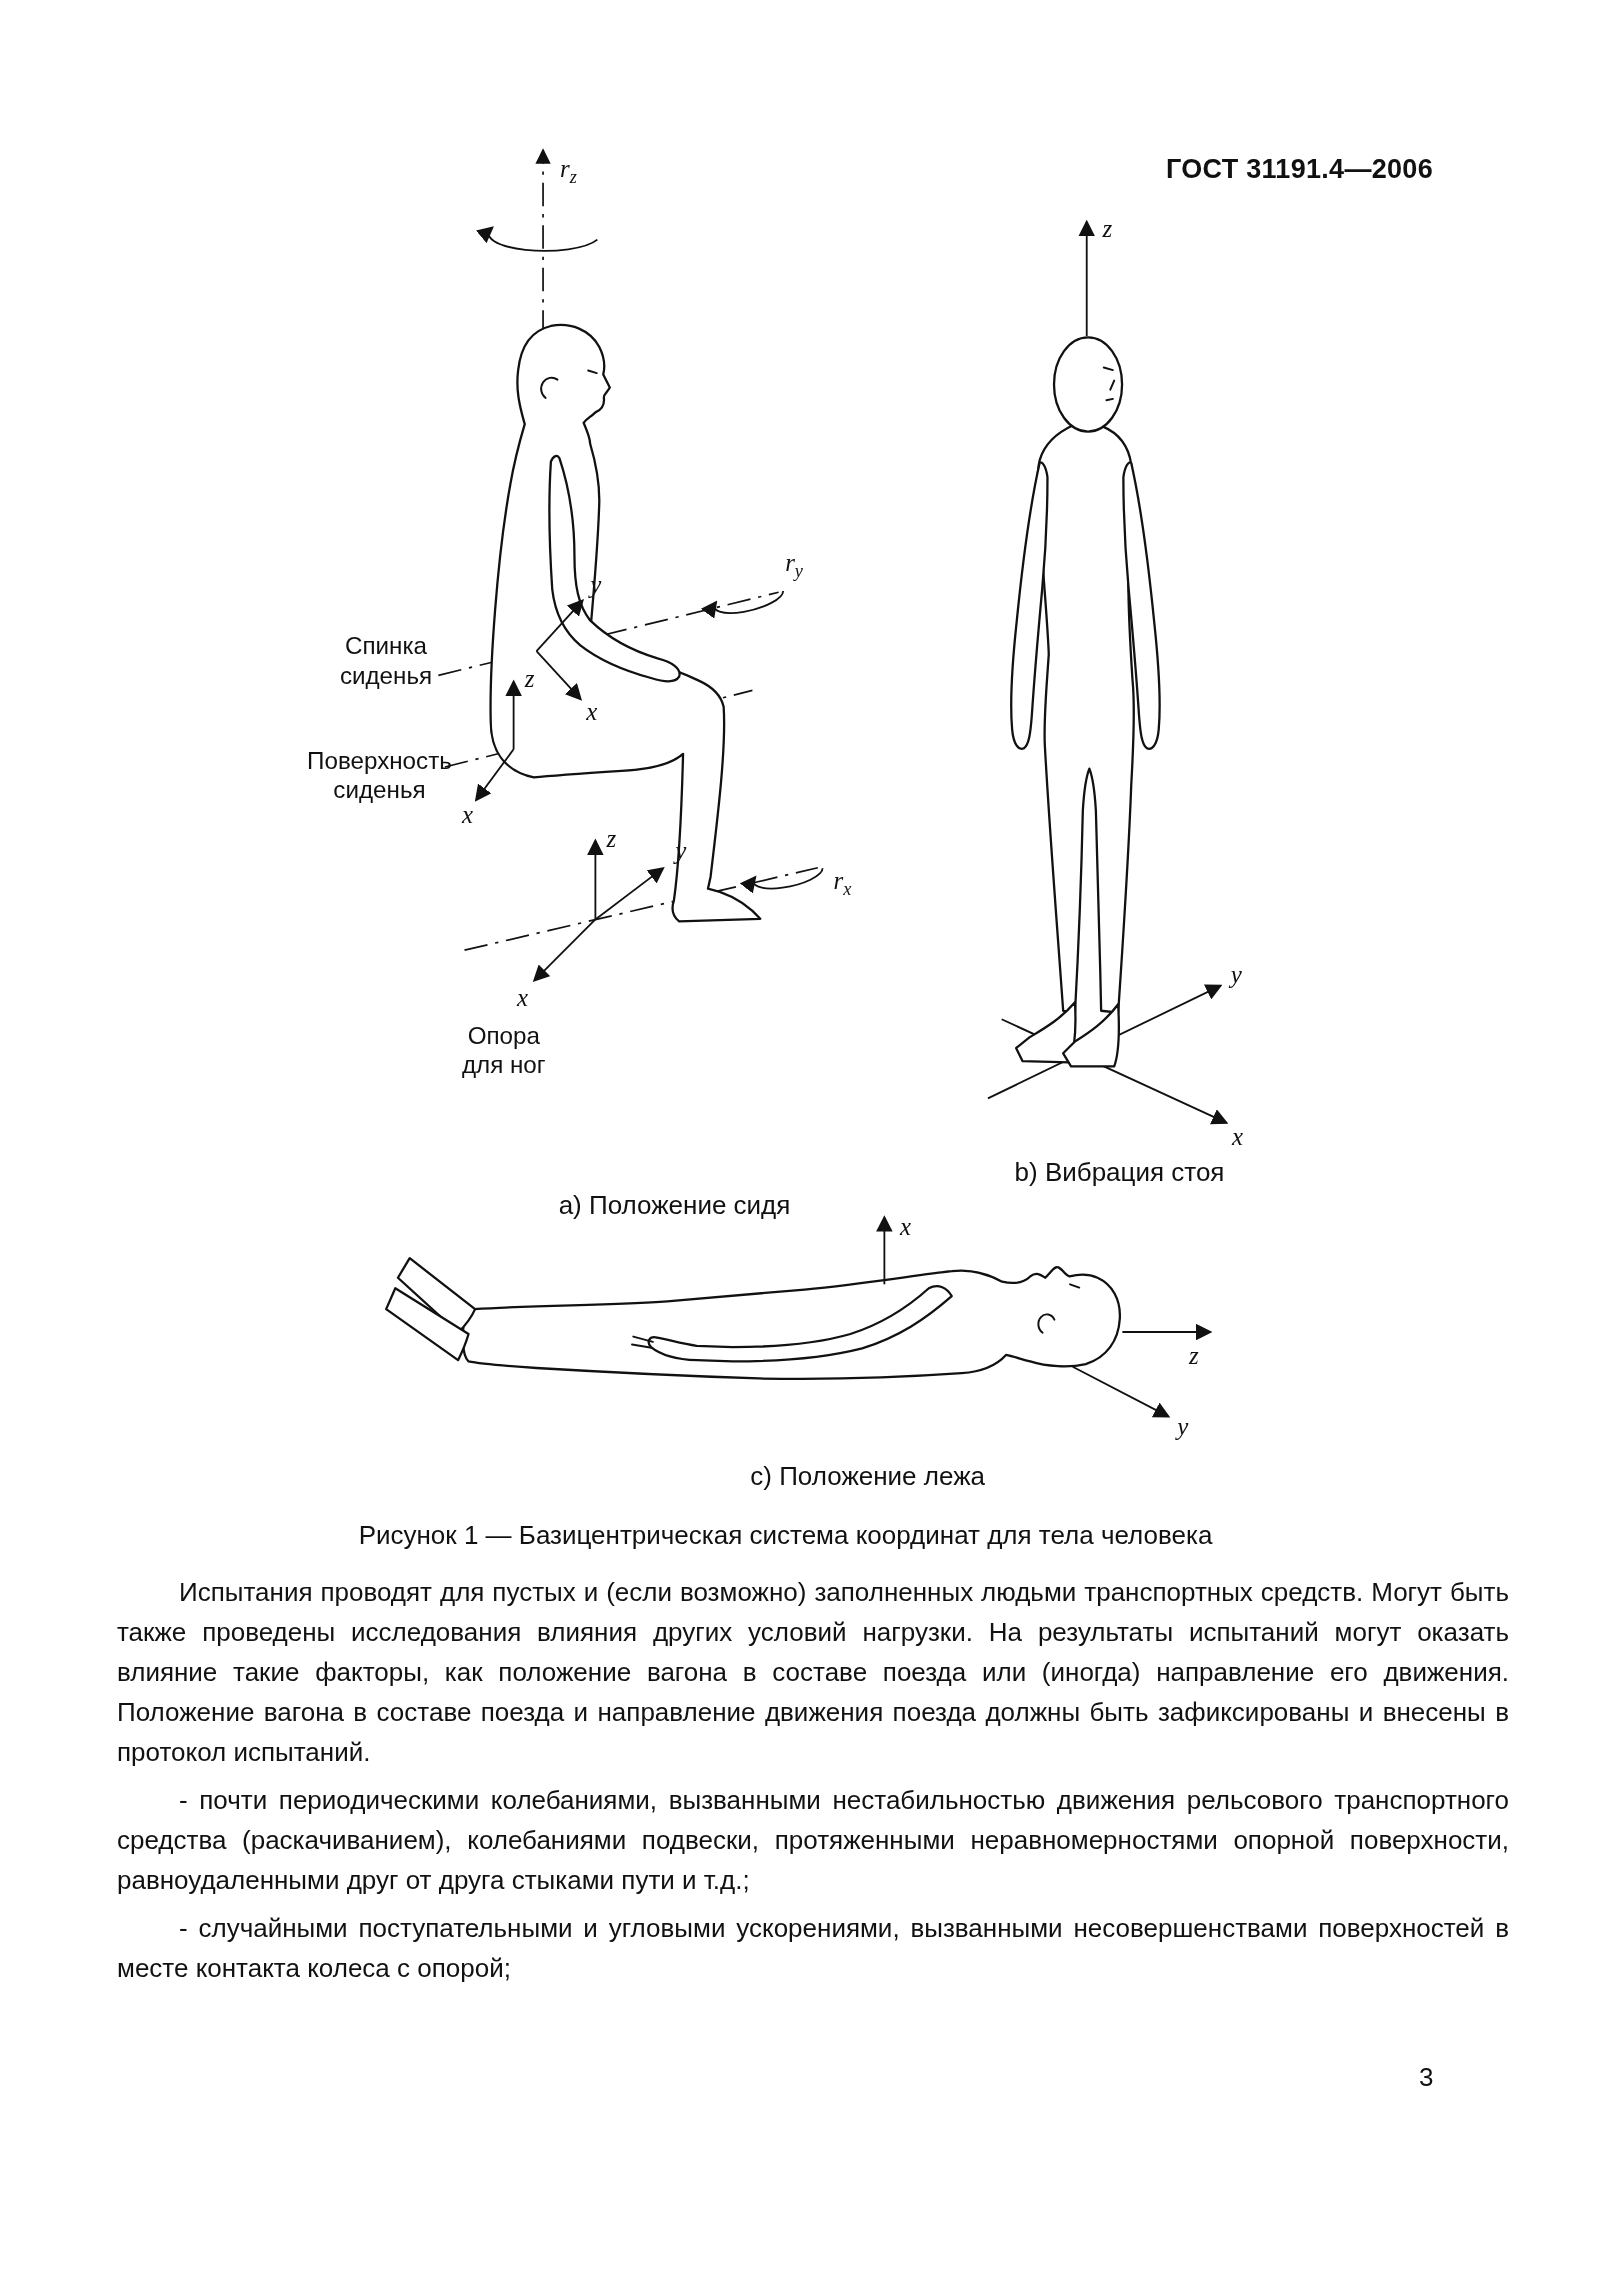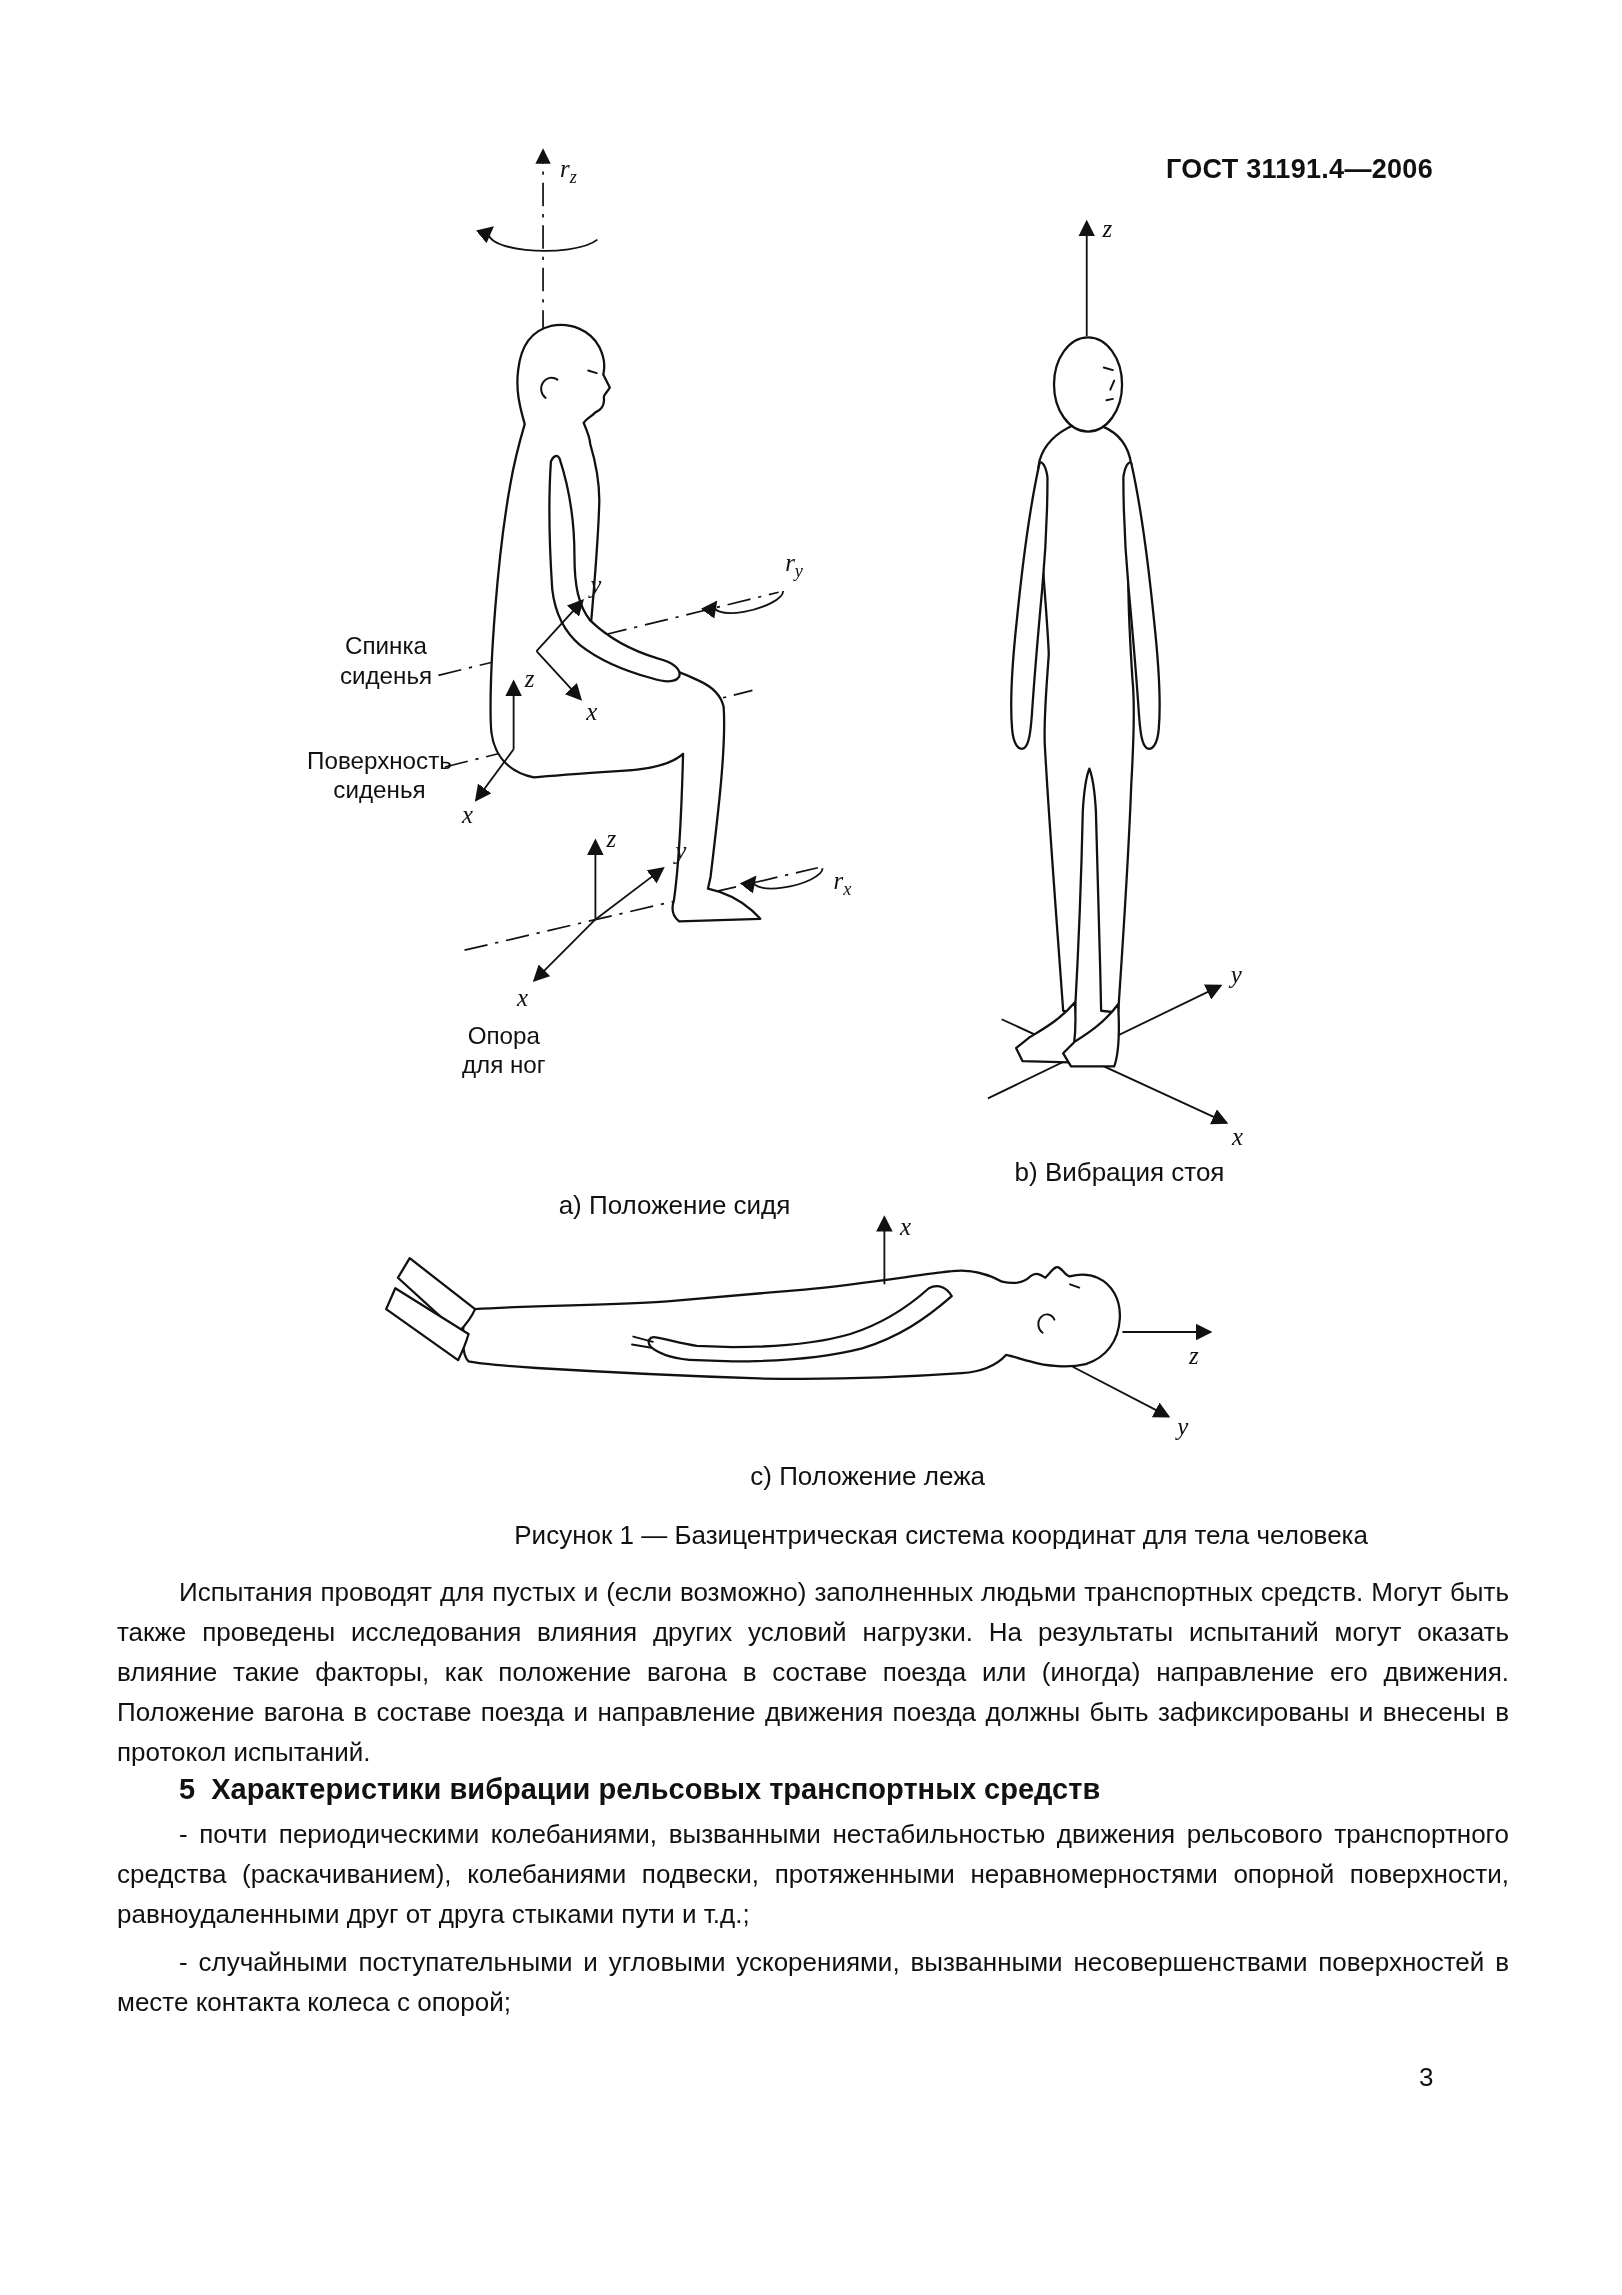--- a/index.html
+++ b/index.html
@@ -3,21 +3,21 @@
 <meta charset="utf-8">
 <style>
   html,body{margin:0;padding:0;background:#ffffff;}
   .page{position:relative;width:1623px;height:2295px;background:#fff;
         font-family:"Liberation Sans",sans-serif;color:#111;overflow:hidden;}
 
   .doc-number{position:absolute;top:154px;right:190px;font-size:27px;font-weight:700;letter-spacing:0.3px;}
 
   .fig{position:absolute;}
   .fig-caption{position:absolute;font-size:26px;text-align:center;}
-  .figure-main-caption{position:absolute;left:203px;top:1520px;width:1165px;text-align:right;font-size:26px;}
+  .figure-main-caption{position:absolute;left:203px;top:1520px;width:1165px;text-align:center;font-size:26px;}
 
   .text-block{position:absolute;left:117px;top:1572px;width:1392px;
               font-size:26px;line-height:40px;text-align:justify;}
   .text-block p{margin:0;text-indent:62px;}
   .para-gap{margin-top:7.9px !important;}
   .section-heading{font-size:29px;font-weight:700;margin:33px 0 31px 65px;
                    text-indent:0;line-height:34px;text-align:left;}
   .page-number{position:absolute;left:1419px;top:2062px;font-size:26px;}
 
   
@@ -271,21 +271,20 @@
   </svg>
 
   <div class="fig-caption" style="left:488px;top:1157px;width:373px;margin-top:33px;">а) Положение сидя</div>
   <div class="fig-caption" style="left:933px;top:1157px;width:373px;">b) Вибрация стоя</div>
   <div class="fig-caption" style="left:612px;top:1461px;width:373px;text-align:right;">с) Положение лежа</div>
 
   <div class="figure-main-caption">Рисунок 1 — Базицентрическая система координат для тела человека</div>
 
   <div class="text-block">
     <p>Испытания проводят для пустых и (если возможно) заполненных людьми транспортных средств. Могут быть также проведены исследования влияния других условий нагрузки. На результаты испытаний могут оказать влияние такие факторы, как положение вагона в составе поезда или (иногда) направление его движения. Положение вагона в составе поезда и направление движения поезда должны быть зафиксированы и внесены в протокол испытаний.</p>
-    <p class="section-heading">5&nbsp;&nbsp;Характеристики вибрации рельсовых транспортных средств</p>
     <p class="para-gap">- почти периодическими колебаниями, вызванными нестабильностью движения рельсового транспортного средства (раскачиванием), колебаниями подвески, протяженными неравномерностями опорной поверхности, равноудаленными друг от друга стыками пути и т.д.;</p>
     <p class="para-gap">- случайными поступательными и угловыми ускорениями, вызванными несовершенствами поверхностей в месте контакта колеса с опорой;</p>
   </div>
 
   <div class="page-number">3</div>
 
 </div>
 
 
 </body></html>

